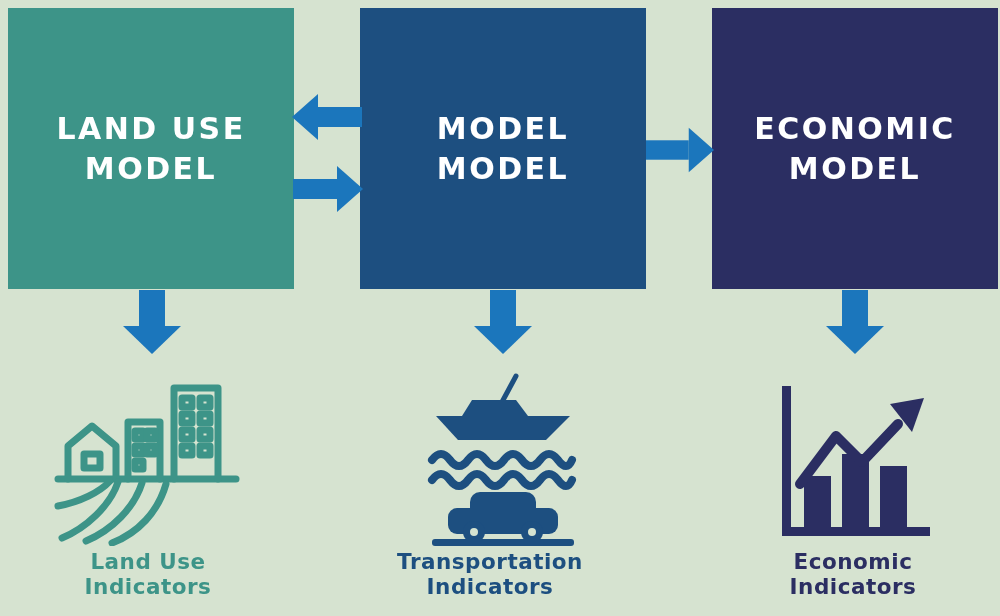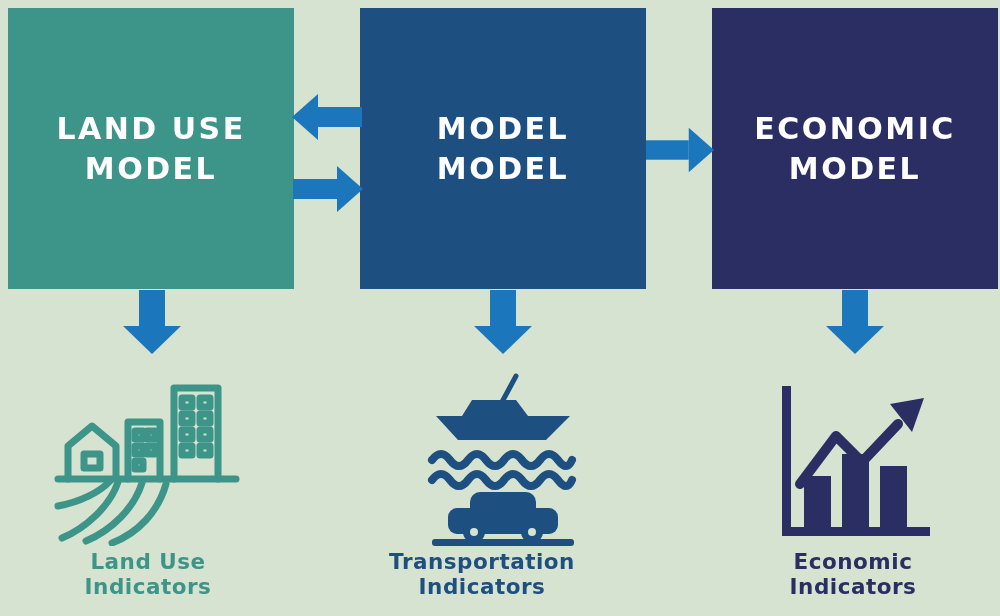--- a/index.html
+++ b/index.html
@@ -34,21 +34,21 @@
   .stroke-blue-thin{stroke:var(--blue);fill:none;stroke-width:5;stroke-linecap:round;}
   .fill-navy{fill:var(--navy);}
   .stroke-navy{stroke:var(--navy);fill:none;stroke-width:10;stroke-linecap:round;stroke-linejoin:round;}
   .hub{fill:var(--background,#cfdfca);}
   .indicator-label{
     position:absolute;top:549px;width:320px;text-align:center;
     font-weight:bold;font-size:21.5px;line-height:1.18;letter-spacing:0.5px;
   }
   .indicator-label span{display:block;}
   #label-land{left:-12px;color:var(--teal);}
-  #label-transport{left:322px;color:var(--blue);}
+  #label-transport{left:330px;color:var(--blue);}
   #label-econ{left:693px;color:var(--navy);}
 </style>
 </head>
 <body>
 
 <div class="canvas">
 
   <div class="model-box" id="box-land">
     <div class="box-label">
       <span>LAND USE</span>

